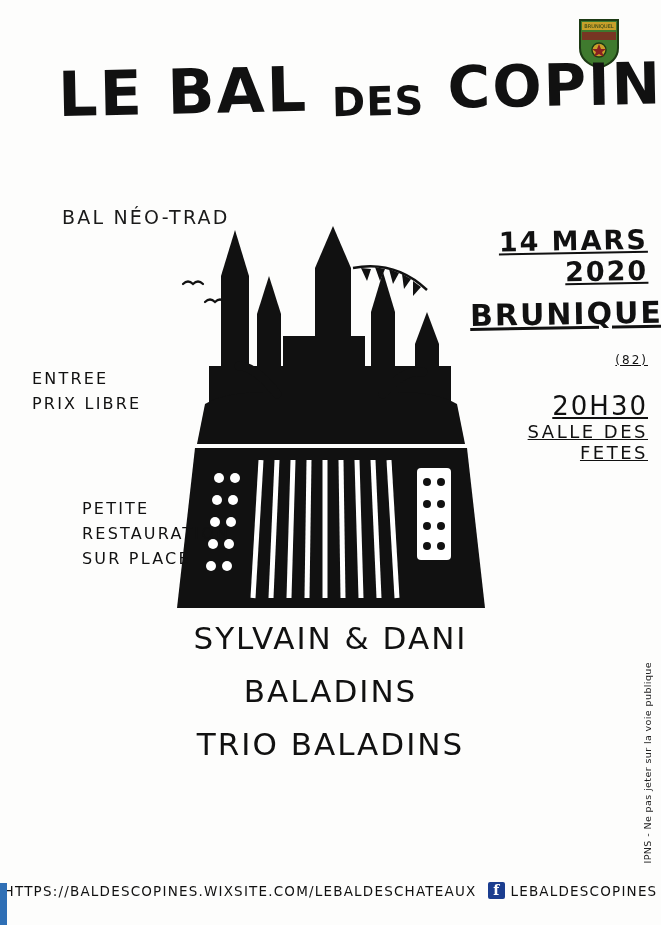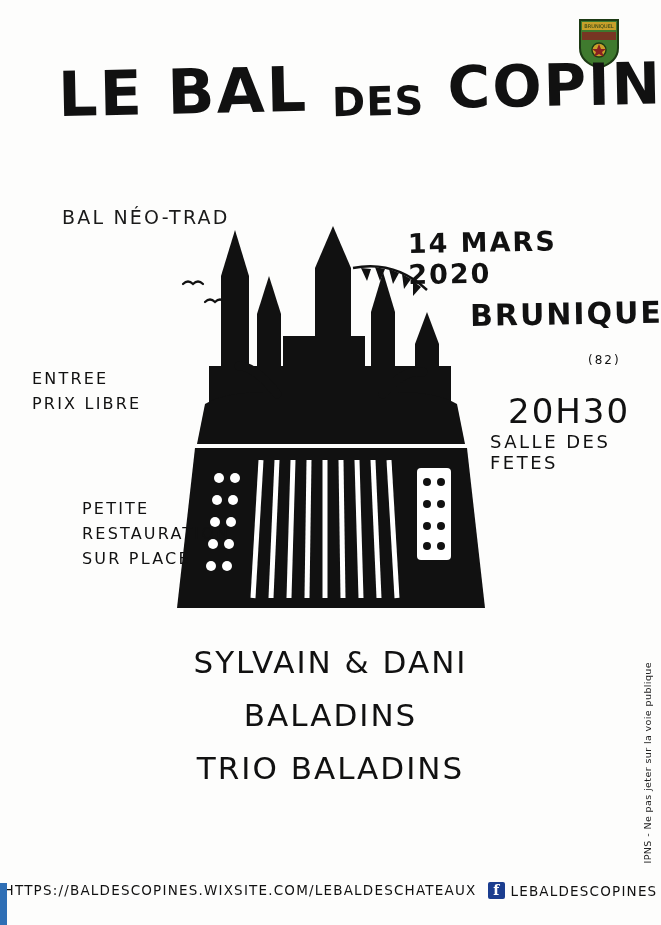--- a/index.html
+++ b/index.html
@@ -69,23 +69,24 @@
     font-family: "DejaVu Sans", sans-serif;
     color: #1a1a1a;
   }
 
   
   .info {
     position: absolute;
     top: 228px;
     left: 408px;
     width: 240px;
-    text-align: left;
+    text-align: right;
     font-family: "DejaVu Sans", sans-serif;
     color: #111;
+    text-decoration: underline;
   }
   .info .date {
     font-size: 27px;
     font-weight: bold;
     letter-spacing: 2px;
     transform: rotate(-1deg);
     transform-origin: left center;
   }
   .info .city {
     font-size: 30px;
@@ -96,21 +97,21 @@
     transform: rotate(-1deg);
     transform-origin: left center;
   }
   .info .dept {
     font-size: 12px;
     letter-spacing: 2px;
     margin-top: 20px;
     margin-left: 180px;
   }
   .info .time {
-    font-size: 34px;
+    font-size: 26px;
     letter-spacing: 2px;
     margin-top: 24px;
     margin-left: 100px;
   }
   .info .venue {
     font-size: 18px;
     letter-spacing: 2.5px;
     margin-left: 82px;
   }
 
@@ -138,41 +139,42 @@
     top: 216px;
     left: 165px;
     width: 330px;
     height: 400px;
   }
   .artwork svg { display: block; }
 
   
   .lineup {
     position: absolute;
-    top: 644px;
+    top: 620px;
     left: 0;
     width: 661px;
     text-align: center;
   }
   .lineup .act {
     font-size: 31px;
     letter-spacing: 2px;
     font-family: "DejaVu Sans", sans-serif;
     color: #111;
     margin-bottom: 17px;
     white-space: nowrap;
   }
 
   
   .footer {
     position: absolute;
     bottom: 26px;
     left: 0;
     width: 661px;
     display: flex;
+    align-items: center;
     justify-content: center;
     gap: 12px;
     font-size: 13.5px;
     letter-spacing: 1.2px;
     color: #111;
   }
   .fb-badge {
     display: inline-flex;
     align-items: center;
     gap: 5px;

